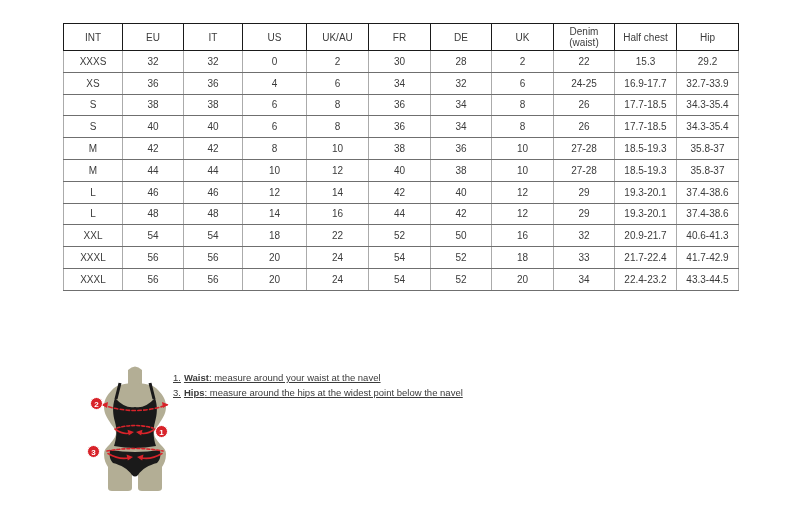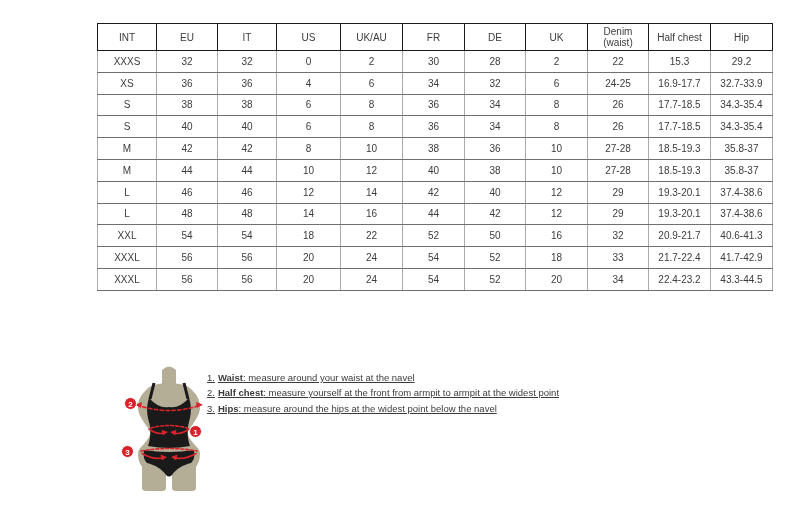--- a/index.html
+++ b/index.html
@@ -1,20 +1,20 @@
 <!DOCTYPE html>
 <html><head>
 <meta charset="utf-8">
 <style>
   html,body{margin:0;padding:0;}
   body{
     width:798px;height:519px;background:#ffffff;position:relative;overflow:hidden;
     font-family:"Liberation Sans",sans-serif;color:#3b3b3b;
   }
-  .canvas{position:absolute;inset:0;margin-left:34px;}
+  .canvas{position:absolute;inset:0;}
 
   
   .size-table{
     position:absolute;left:63px;top:23px;width:675px;
     border-collapse:collapse;table-layout:fixed;
     border:1.5px solid #161616;
   }
   .size-table th{
     border:1px solid #1a1a1a;
     height:26px;padding:0;
@@ -295,20 +295,17 @@
     <div class="marker half-chest">2</div>
     <div class="marker waist">1</div>
     <div class="marker hips">3</div>
   </div>
 
   <div class="steps">
     <div class="step">
       <span class="num">1.</span><span class="lbl">Waist</span><span class="txt">: measure around your waist at the navel</span>
     </div>
     <div class="step">
-      <span class="num">2.</span><span class="lbl">Half chest</span><span class="txt">: measure yourself at the front from armpit to armpit at the widest point</span>
-    </div>
-    <div class="step">
       <span class="num">3.</span><span class="lbl">Hips</span><span class="txt">: measure around the hips at the widest point below the navel</span>
     </div>
   </div>
 
 </div>
 
 </body></html>

